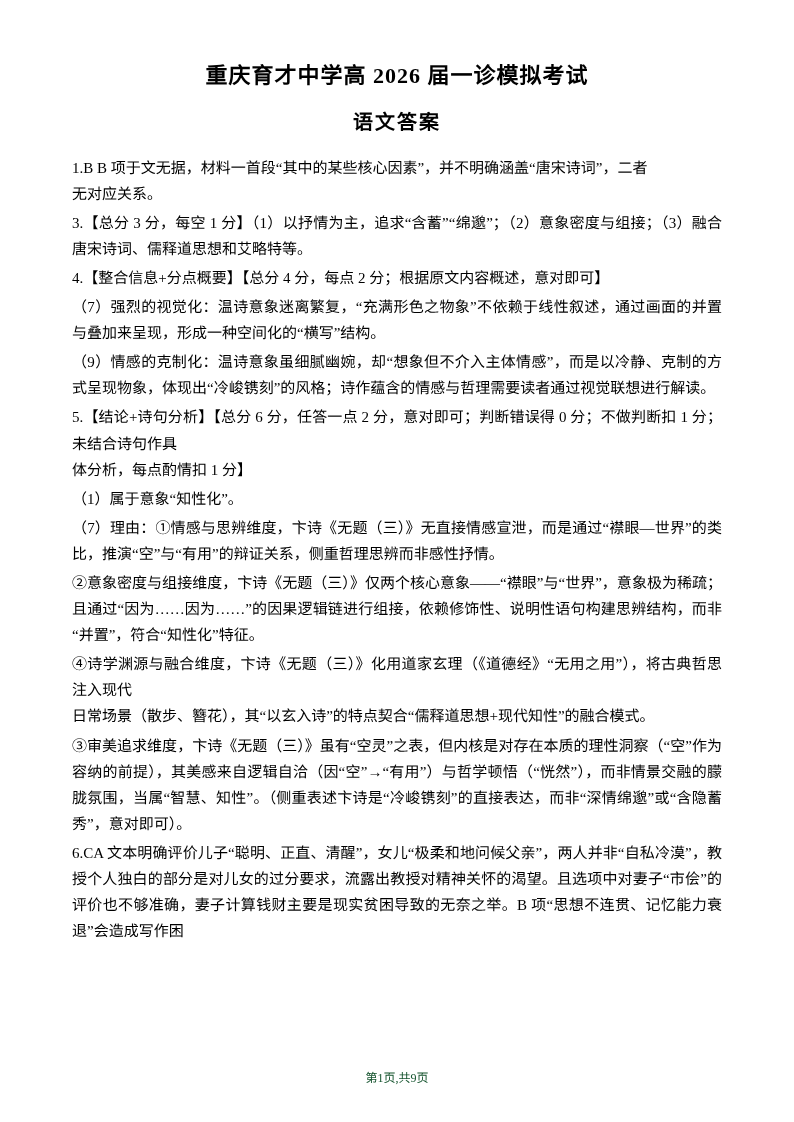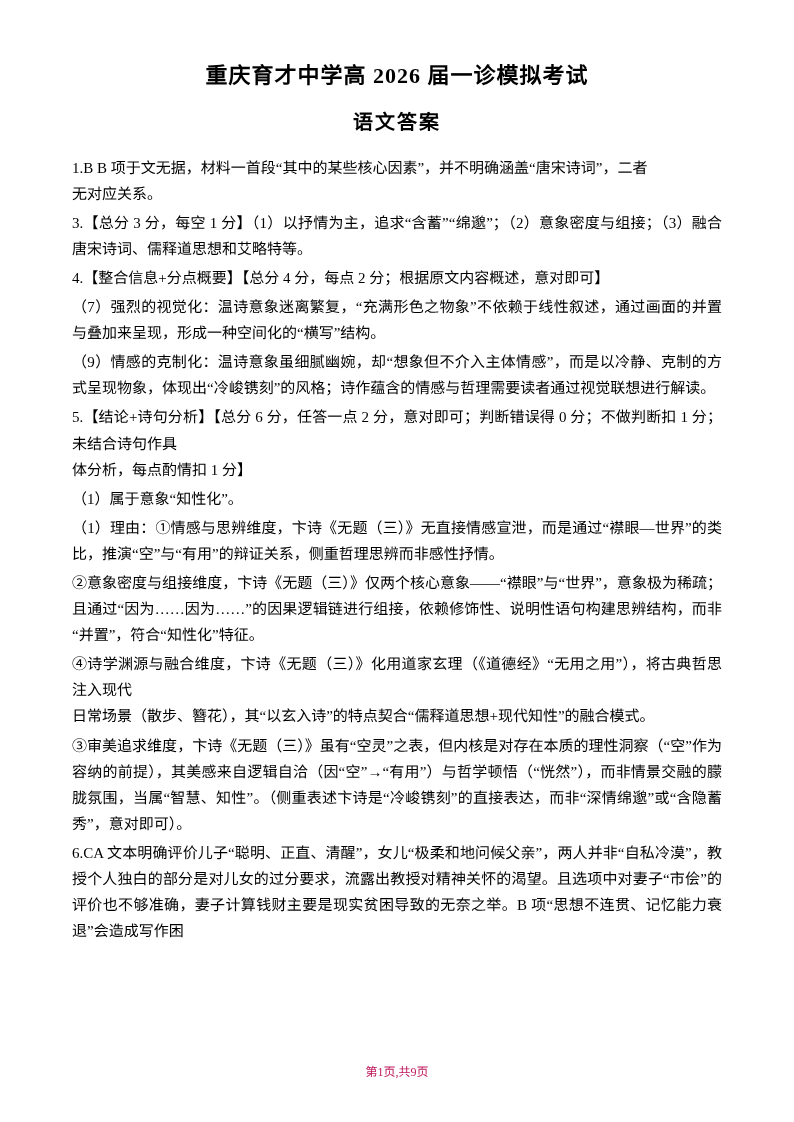--- a/index.html
+++ b/index.html
@@ -40,45 +40,45 @@
     text-justify: inter-ideograph;
   }
   .doc-body p {
     white-space: pre-line;
     margin: 0 0 3px 0;
   }
   .page-footer {
     position: absolute;
     left: 0;
     right: 0;
-    bottom: 42px;
+    bottom: 36px;
     text-align: center;
     font-size: 12px;
-    color: #be185d;
+    color: #14532d;
   }
 </style>
 </head>
 <body>
 
 <div class="page">
 
   <h1 class="doc-title">重庆育才中学高 2026 届一诊模拟考试</h1>
   <h2 class="doc-subtitle">语文答案</h2>
 
   <div class="doc-body">
     <p>1.B B 项于文无据，材料一首段“其中的某些核心因素”，并不明确涵盖“唐宋诗词”，二者
 无对应关系。</p>
     <p>3.【总分 3 分，每空 1 分】（1）以抒情为主，追求“含蓄”“绵邈”；（2）意象密度与组接；（3）融合唐宋诗词、儒释道思想和艾略特等。</p>
     <p>4.【整合信息+分点概要】【总分 4 分，每点 2 分；根据原文内容概述，意对即可】</p>
     <p>（7）强烈的视觉化：温诗意象迷离繁复，“充满形色之物象”不依赖于线性叙述，通过画面的并置与叠加来呈现，形成一种空间化的“横写”结构。</p>
     <p>（9）情感的克制化：温诗意象虽细腻幽婉，却“想象但不介入主体情感”，而是以冷静、克制的方式呈现物象，体现出“冷峻镌刻”的风格；诗作蕴含的情感与哲理需要读者通过视觉联想进行解读。</p>
     <p>5.【结论+诗句分析】【总分 6 分，任答一点 2 分，意对即可；判断错误得 0 分；不做判断扣 1 分；未结合诗句作具
 体分析，每点酌情扣 1 分】</p>
     <p>（1）属于意象“知性化”。</p>
-    <p>（1）理由：①情感与思辨维度，卞诗《无题（三）》无直接情感宣泄，而是通过“襟眼—世界”的类比，推演“空”与“有用”的辩证关系，侧重哲理思辨而非感性抒情。</p>
+    <p>（7）理由：①情感与思辨维度，卞诗《无题（三）》无直接情感宣泄，而是通过“襟眼—世界”的类比，推演“空”与“有用”的辩证关系，侧重哲理思辨而非感性抒情。</p>
     <p>②意象密度与组接维度，卞诗《无题（三）》仅两个核心意象——“襟眼”与“世界”，意象极为稀疏；且通过“因为……因为……”的因果逻辑链进行组接，依赖修饰性、说明性语句构建思辨结构，而非“并置”，符合“知性化”特征。</p>
     <p>④诗学渊源与融合维度，卞诗《无题（三）》化用道家玄理（《道德经》“无用之用”），将古典哲思注入现代
 日常场景（散步、簪花），其“以玄入诗”的特点契合“儒释道思想+现代知性”的融合模式。</p>
     <p>③审美追求维度，卞诗《无题（三）》虽有“空灵”之表，但内核是对存在本质的理性洞察（“空”作为容纳的前提），其美感来自逻辑自洽（因“空”→“有用”）与哲学顿悟（“恍然”），而非情景交融的朦胧氛围，当属“智慧、知性”。（侧重表述卞诗是“冷峻镌刻”的直接表达，而非“深情绵邈”或“含隐蓄秀”，意对即可）。</p>
     <p>6.CA 文本明确评价儿子“聪明、正直、清醒”，女儿“极柔和地问候父亲”，两人并非“自私冷漠”，教授个人独白的部分是对儿女的过分要求，流露出教授对精神关怀的渴望。且选项中对妻子“市侩”的评价也不够准确，妻子计算钱财主要是现实贫困导致的无奈之举。B 项“思想不连贯、记忆能力衰退”会造成写作困</p>
   </div>
 
   <div class="page-footer">第1页,共9页</div>
 
 </div>

